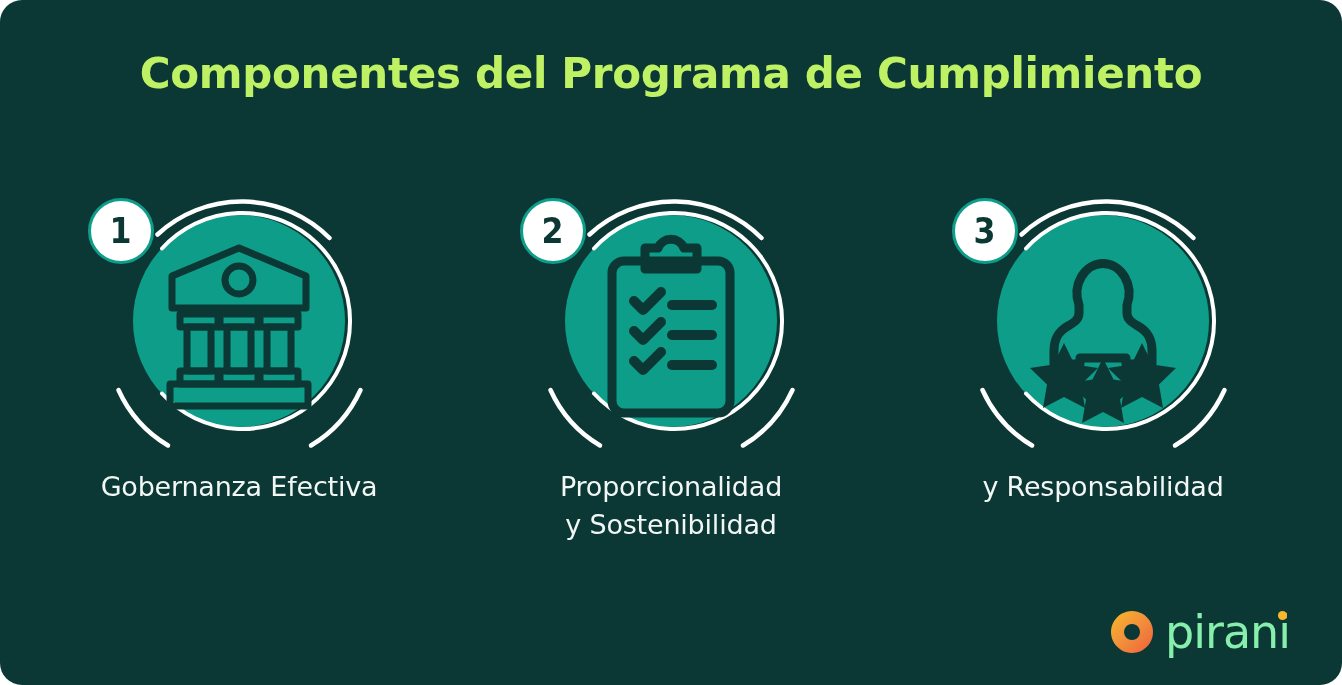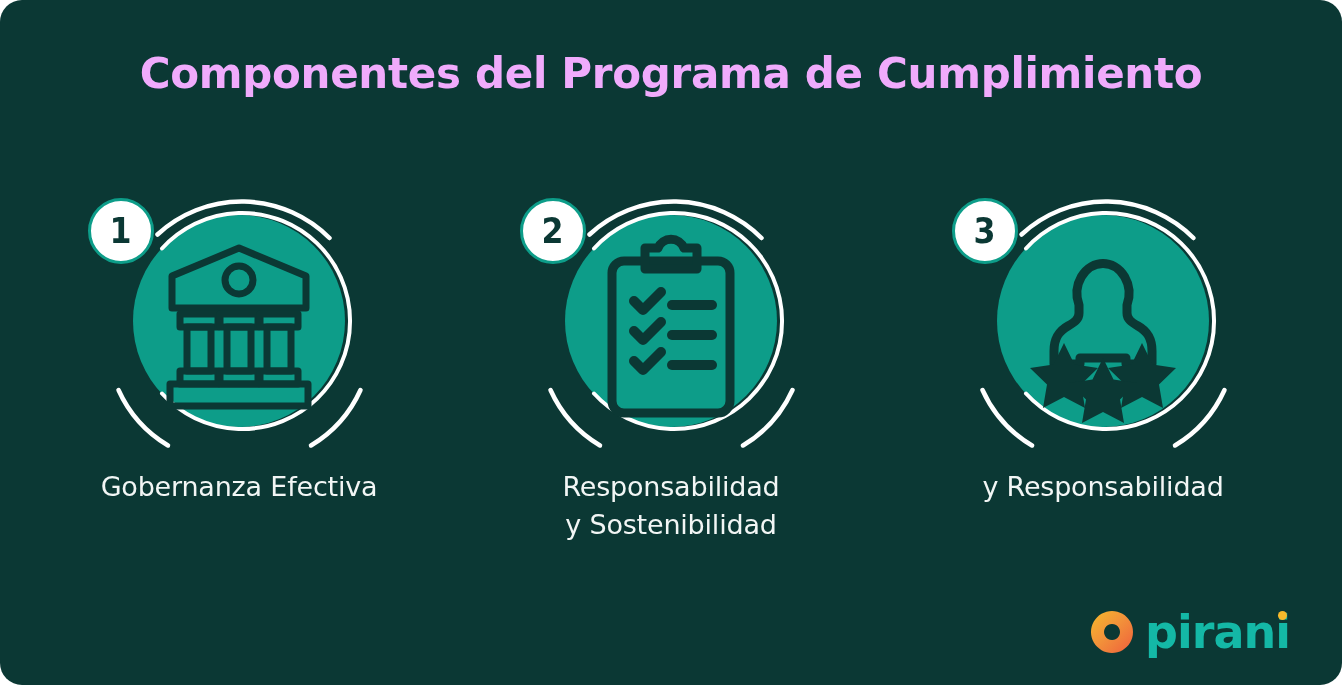--- a/index.html
+++ b/index.html
@@ -24,21 +24,21 @@
     box-sizing: border-box;
   }
 
   
   .title {
     position: absolute;
     top: 50px;
     left: 0;
     width: 1342px;
     text-align: center;
-    color: #f0abfc;
+    color: #bef264;
     font-family: "DejaVu Sans", sans-serif;
     font-size: 42px;
     font-weight: bold;
     letter-spacing: -0.3px;
     line-height: 1.15;
     white-space: nowrap;
   }
 
   
   .columns {
@@ -118,24 +118,24 @@
     align-items: center;
     gap: 12px;
   }
   .logo-mark {
     width: 42px;
     height: 42px;
     display: block;
   }
   .logo-word {
     position: relative;
-    color: #14b8a6;
+    color: #86efac;
     font-family: "DejaVu Sans", sans-serif;
     font-size: 46px;
-    font-weight: bold;
+    font-weight: normal;
     line-height: 1;
     letter-spacing: -1px;
   }
   .logo-dot {
     position: absolute;
     width: 9px;
     height: 9px;
     border-radius: 50%;
     background: #f7b92b;
     right: 3px;
@@ -221,21 +221,21 @@
             <line x1="156" y1="137" x2="196" y2="137"></line>
             <line x1="156" y1="167" x2="196" y2="167"></line>
             <line x1="156" y1="197" x2="196" y2="197"></line>
           </g>
         </svg>
         <div class="badge">
           <span class="badge-num">2</span>
         </div>
       </div>
       <div class="caption">
-        <div>Responsabilidad</div>
+        <div>Proporcionalidad</div>
         <div>y Sostenibilidad</div>
       </div>
     </div>
 
     <div class="column">
       <div class="icon-block">
         <svg viewBox="0 0 310 292">
           <g fill="none" stroke="#ffffff" stroke-width="4.5" stroke-linecap="round">
             <path d="M 73.5 66.5 A 124 124 0 0 1 245.5 70.0"></path>
             <path d="M 34.5 222.0 A 124 124 0 0 0 84.0 277.5"></path>

